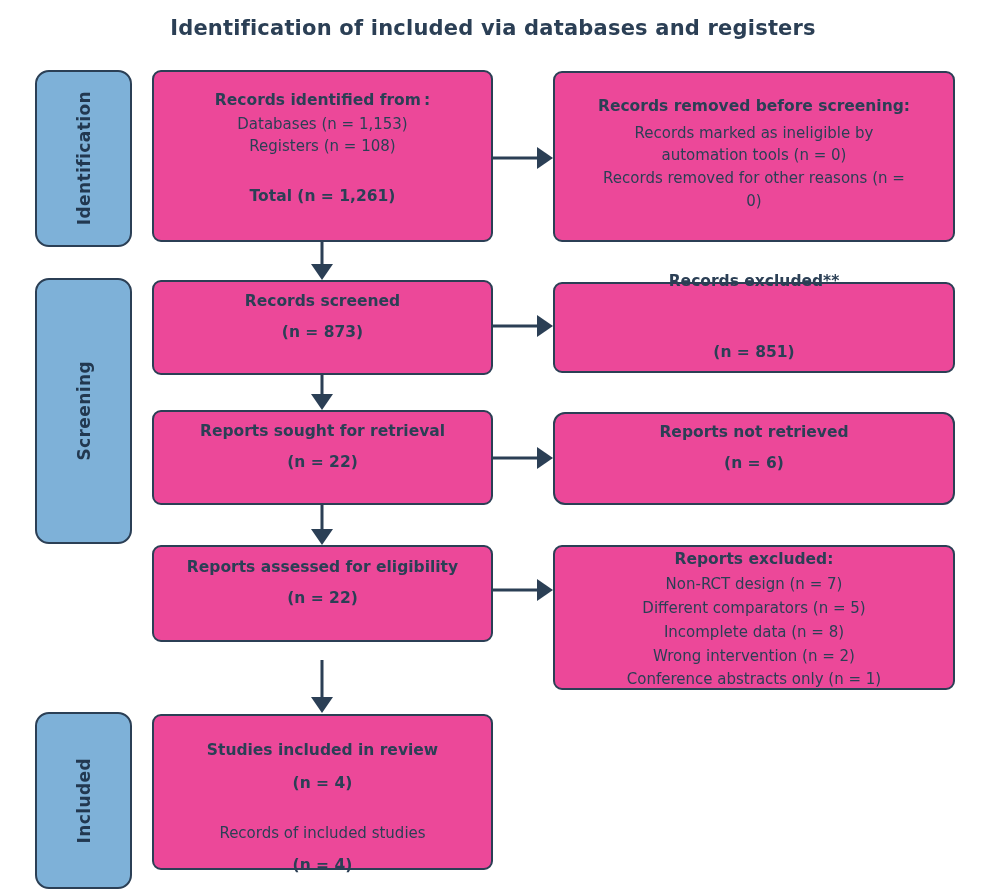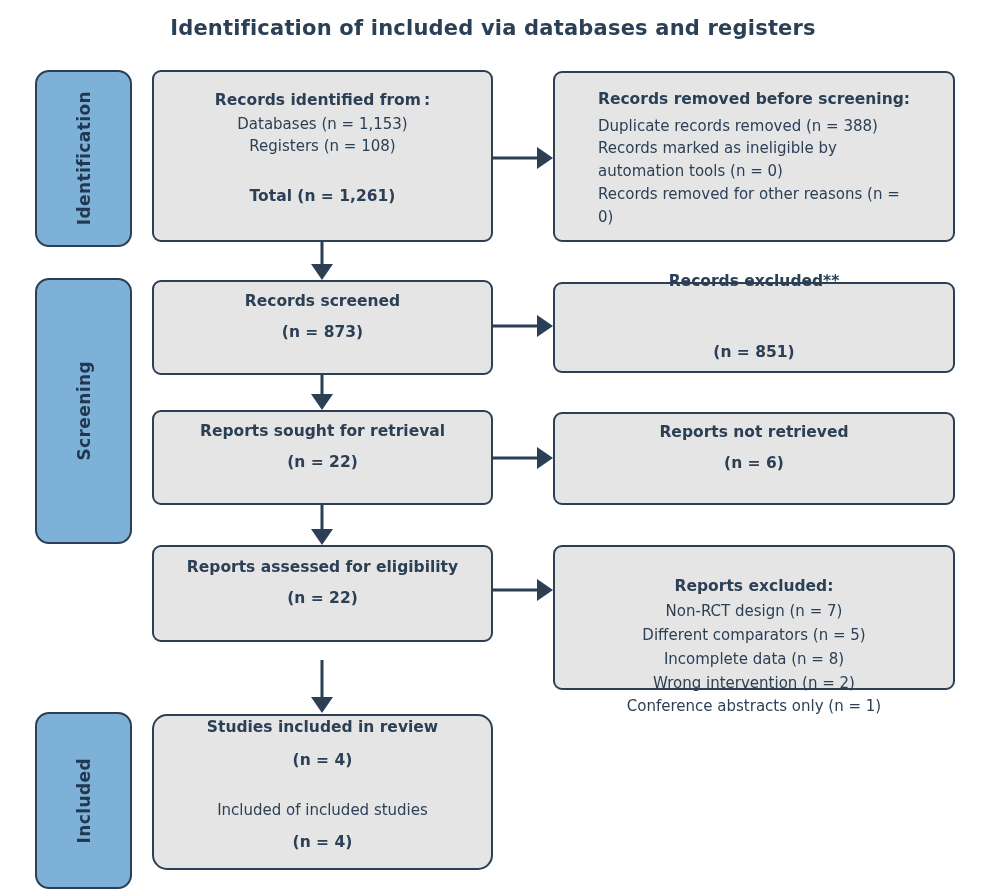--- a/index.html
+++ b/index.html
@@ -31,38 +31,39 @@
   .stage span{
     writing-mode:vertical-rl;
     transform:rotate(180deg);
     font-weight:bold;font-size:17px;color:#223850;
     letter-spacing:0.4px;
     white-space:nowrap;
   }
   
   .box{
     position:absolute;
-    background:#e5e5e5;
+    background:#ec4899;
     border:2.5px solid var(--ink);
     border-radius:9px;
     display:flex;flex-direction:column;align-items:center;
+    text-align:center;
     font-size:15px;line-height:1.52;color:var(--ink);
     box-sizing:border-box;
   }
   .box .h{font-weight:bold;font-size:15.5px;}
   .center{justify-content:center;padding-bottom:14px;}
   .center .h{margin-bottom:7px;}
   #box-identified{padding-top:17px;}
   #box-identified .total{font-weight:bold;font-size:15.5px;margin-top:27px;}
-  #box-removed{padding-top:15px;}
+  #box-removed{padding-top:22px;}
   #box-removed .h{margin-bottom:3px;}
   #box-removed .lines{max-width:312px;}
-  #box-reports-excluded{padding-top:27px;line-height:1.58;}
+  #box-reports-excluded{padding-top:0;line-height:1.58;}
   #box-reports-excluded .h{margin-bottom:2px;}
-  #box-included{border-radius:15px;}
+  #box-included{padding-top:23px;}
   #box-included .cnt1{font-weight:bold;font-size:15.5px;margin-top:9px;}
   #box-included .sub{margin-top:27px;}
   #box-included .cnt2{font-weight:bold;font-size:15.5px;margin-top:9px;}
   
   .varrow{position:absolute;}
   .varrow .shaft{position:absolute;left:50%;transform:translateX(-50%);width:3px;top:0;bottom:13px;background:var(--ink);}
   .varrow .head{position:absolute;bottom:0;left:50%;transform:translateX(-50%);width:0;height:0;
     border-left:11px solid transparent;border-right:11px solid transparent;border-top:16px solid var(--ink);}
   .harrow{position:absolute;}
   .harrow .shaft{position:absolute;top:50%;transform:translateY(-50%);height:3px;left:0;right:13px;background:var(--ink);}
@@ -104,39 +105,38 @@
   </div>
 
   <div class="box center" style="left:152px;top:545px;width:341px;height:97px;">
     <div class="h">Reports assessed for eligibility</div>
     <div class="h">(n = 22)</div>
   </div>
 
   <div class="box" id="box-included" style="left:152px;top:714px;width:341px;height:156px;">
     <div class="h">Studies included in review</div>
     <div class="cnt1">(n = 4)</div>
-    <div class="sub">Included of included studies</div>
+    <div class="sub">Records of included studies</div>
     <div class="cnt2">(n = 4)</div>
   </div>
 
   <div class="box" id="box-removed" style="left:553px;top:71px;width:402px;height:171px;">
     <div class="h">Records removed before screening:</div>
     <div class="lines">
-      <div>Duplicate records removed (n = 388)</div>
       <div>Records marked as ineligible by automation tools (n = 0)</div>
       <div>Records removed for other reasons (n = 0)</div>
     </div>
   </div>
 
   <div class="box center" style="left:553px;top:282px;width:402px;height:91px;gap:40px;">
     <div class="h">Records excluded**</div>
     <div class="h">(n = 851)</div>
   </div>
 
-  <div class="box center" style="left:553px;top:412px;width:402px;height:93px;">
+  <div class="box center" style="left:553px;top:412px;width:402px;height:93px;border-radius:12px;">
     <div class="h">Reports not retrieved</div>
     <div class="h">(n = 6)</div>
   </div>
 
   <div class="box" id="box-reports-excluded" style="left:553px;top:545px;width:402px;height:145px;">
     <div class="h">Reports excluded:</div>
     <div>Non-RCT design (n = 7)</div>
     <div>Different comparators (n = 5)</div>
     <div>Incomplete data (n = 8)</div>
     <div>Wrong intervention (n = 2)</div>

